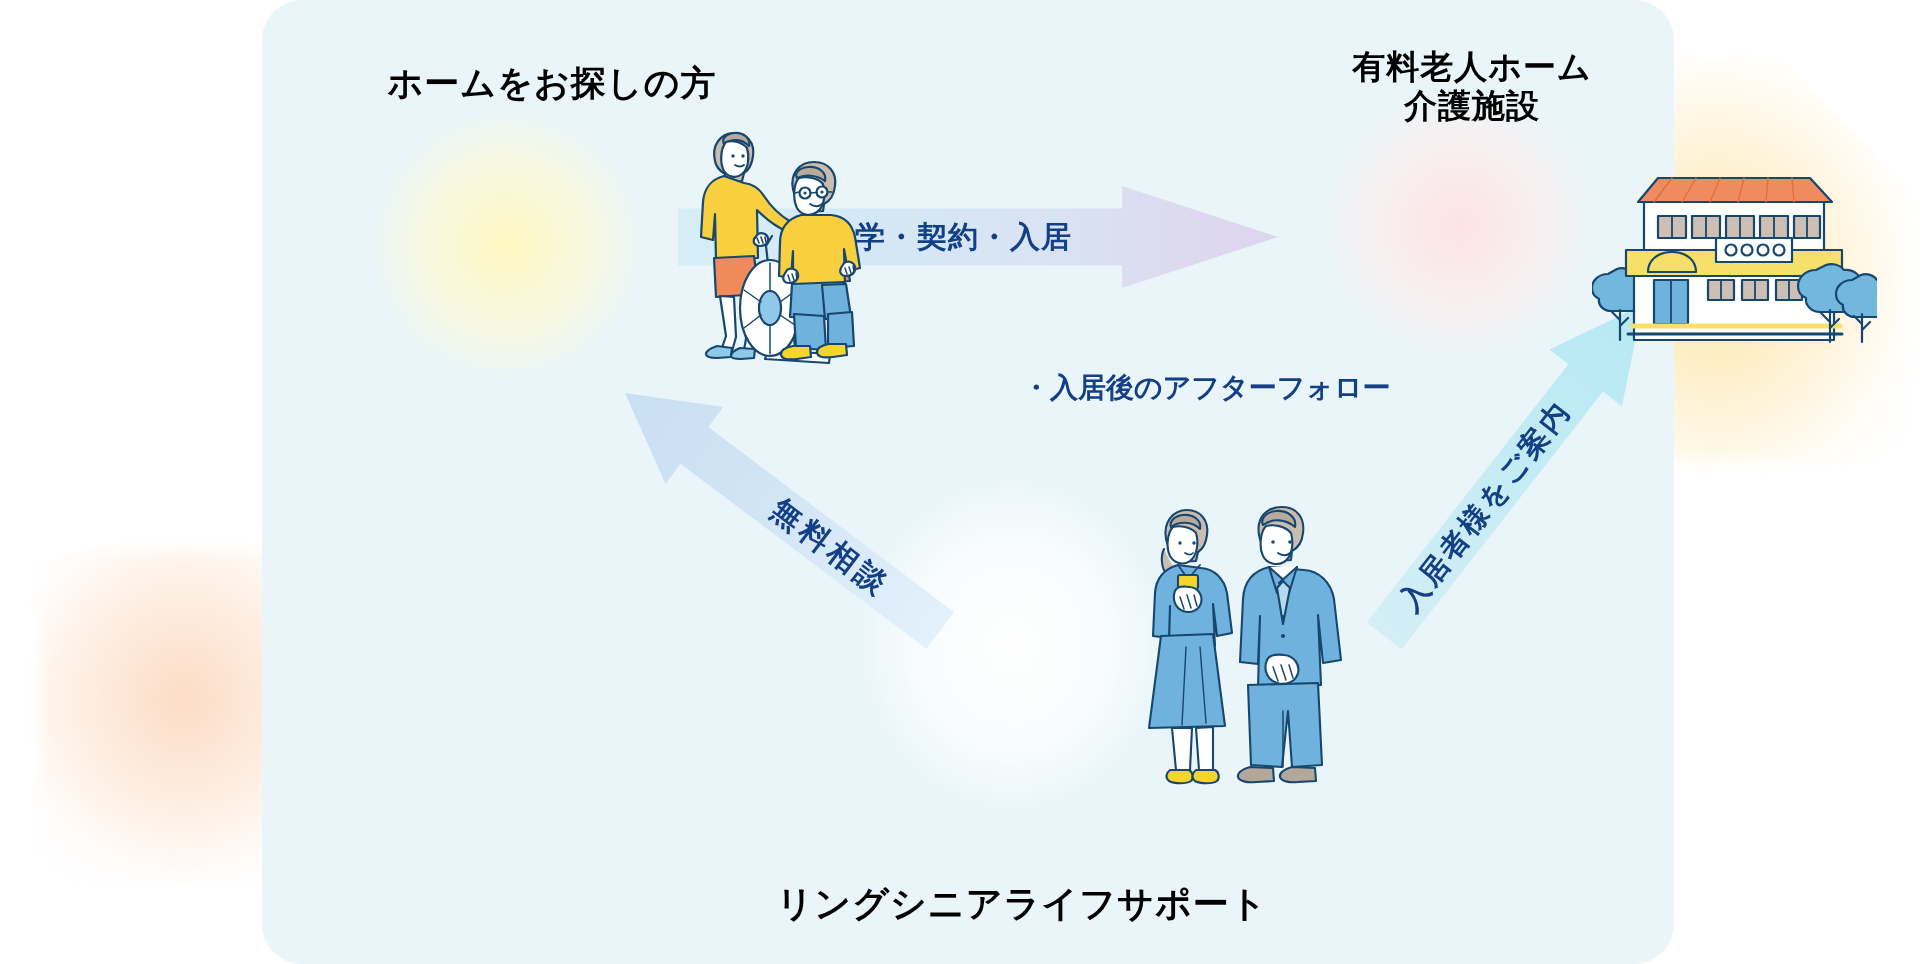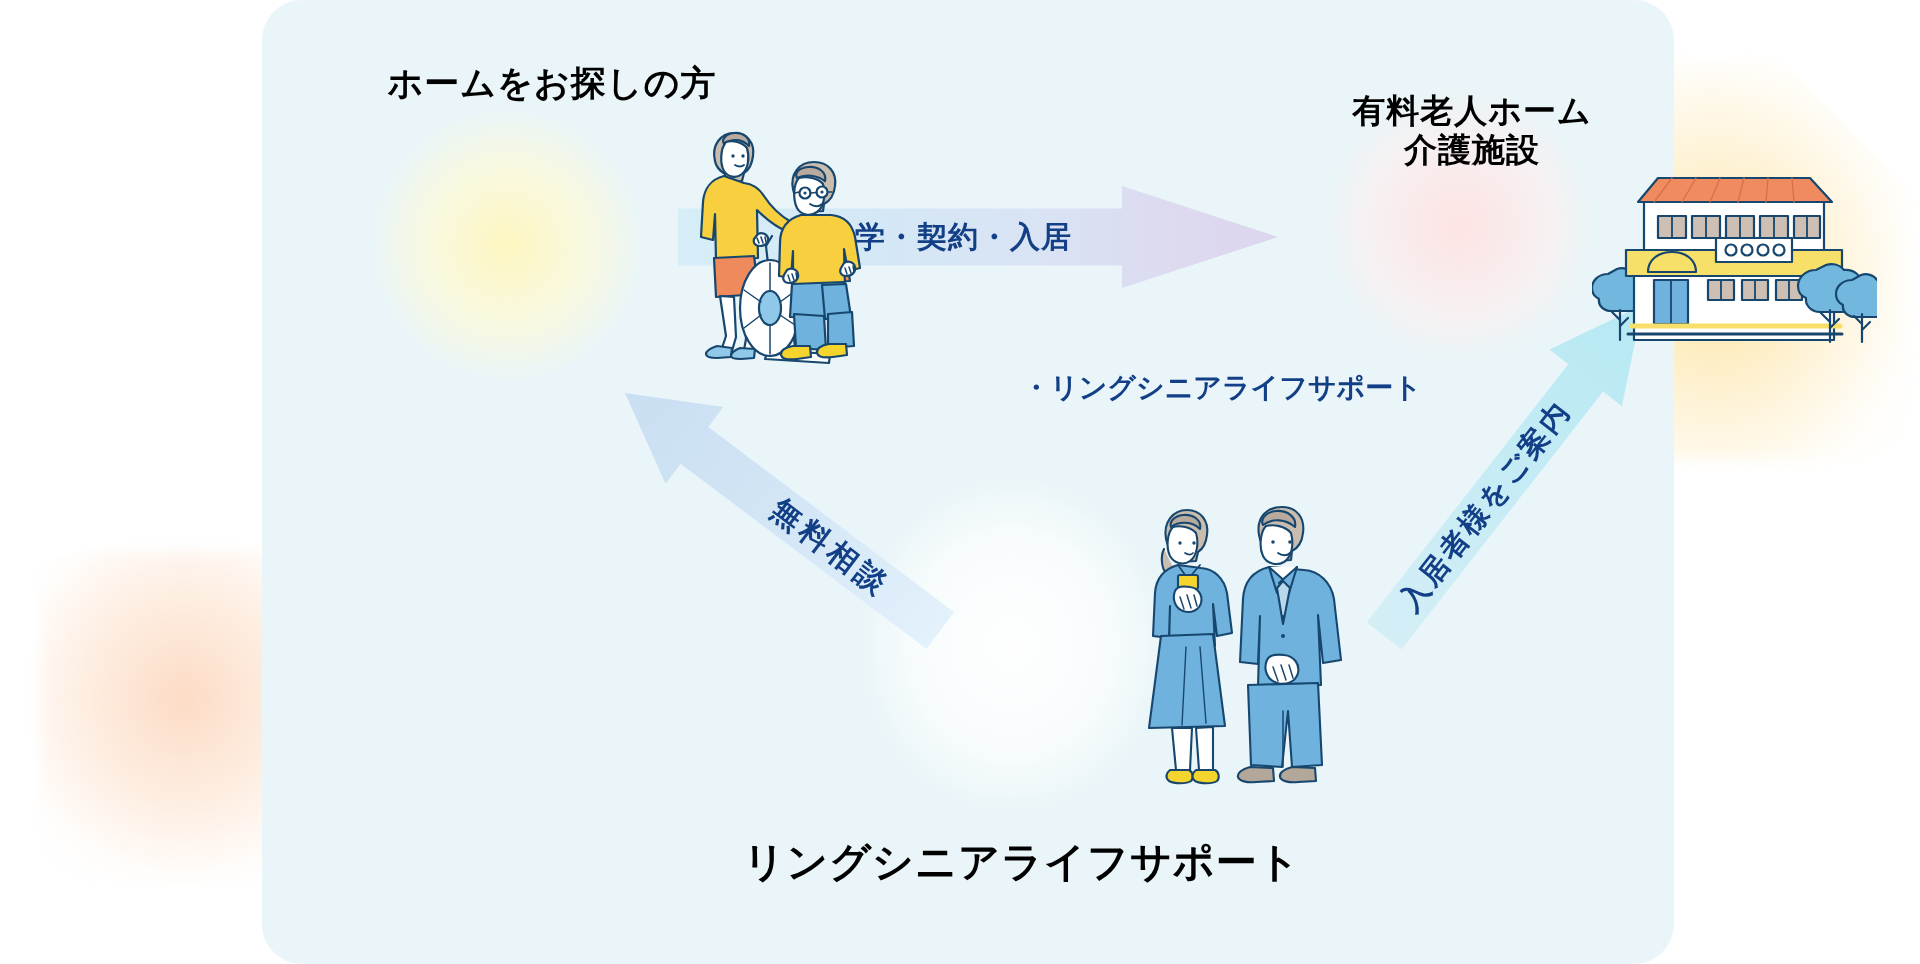--- a/index.html
+++ b/index.html
@@ -45,22 +45,22 @@
     background: radial-gradient(circle, rgba(255,226,226,0.95) 0%, rgba(255,238,238,0.6) 48%, rgba(233,245,248,0) 73%); }
   #glow-staff { left:600px; top:480px; width:300px; height:330px;
     background: radial-gradient(ellipse, rgba(255,255,255,0.96) 0%, rgba(255,255,255,0.70) 45%, rgba(233,245,248,0) 74%); }
 
   
   .node-title {
     position:absolute; color:#000000; font-weight:bold; letter-spacing:1px;
     text-align:center; line-height:1.18; white-space:pre-line;
   }
   #title-left  { left:60px;  top:62px;  width:460px; font-size:35px; }
-  #title-right { left:1000px; top:48px; width:420px; font-size:33px;margin-top:44px; }
-  #title-bottom{ left:480px; top:838px; width:560px; font-size:41px; }
+  #title-right { left:1000px; top:48px; width:420px; font-size:33px; }
+  #title-bottom{ left:480px; top:883px; width:560px; font-size:36px; }
 
   
   #arrow-top {
     position:absolute; left:416px; top:186px; width:600px; height:102px;
     background: linear-gradient(90deg, #d6eef7 0%, #d4e8f6 30%, #d9e3f4 62%, #ddd9ef 85%, #dcd5ee 100%);
     clip-path: polygon(0% 22%, 74% 22%, 74% 0%, 100% 50%, 74% 100%, 74% 78%, 0% 78%);
   }
   #label-arrow-top {
     position:absolute; left:416px; top:186px; width:600px; height:102px;
     display:flex; align-items:center; justify-content:center;
@@ -134,21 +134,21 @@
     <div id="arrow-top"></div>
     <div id="label-arrow-top">見学・契約・入居</div>
 
     <div id="arrow-left-diag"></div>
     <div id="label-left-diag">無料相談</div>
 
     <div id="arrow-right-diag"></div>
     <div id="label-right-diag">入居者様をご案内</div>
 
     <div id="bullets">
-      <div>・リングシニアライフサポート</div>
+      <div>・入居後のアフターフォロー</div>
     </div>
 
     <div class="node-title" id="title-left">ホームをお探しの方</div>
     <div class="node-title" id="title-right">有料老人ホーム
 介護施設</div>
     <div class="node-title" id="title-bottom">リングシニアライフサポート</div>
 
     <div class="illus" id="illus-elder">
       <svg viewBox="0 0 215 250" width="215" height="250">
         <g fill="none" stroke="#17476e" stroke-width="2.2" stroke-linejoin="round" stroke-linecap="round">

